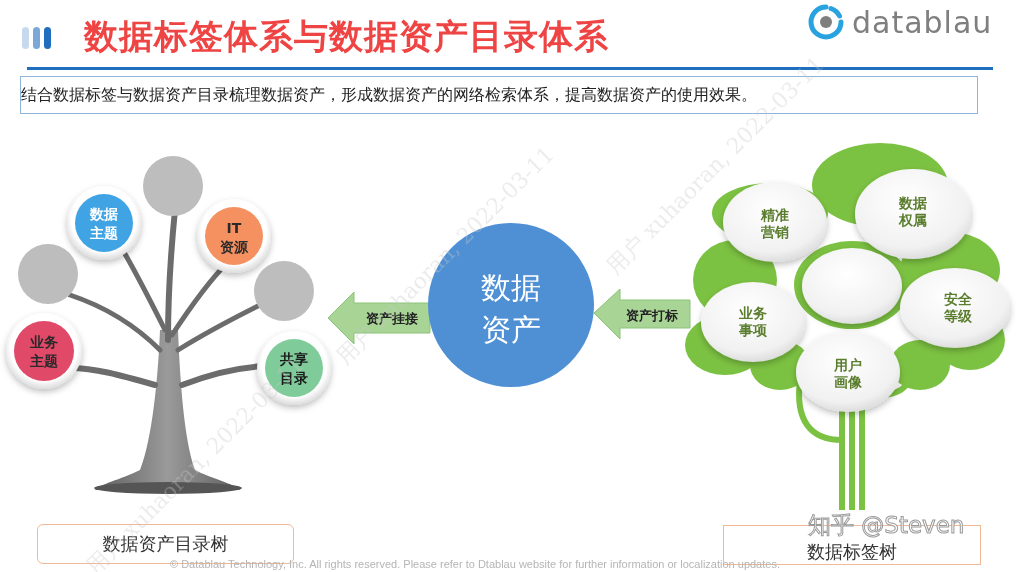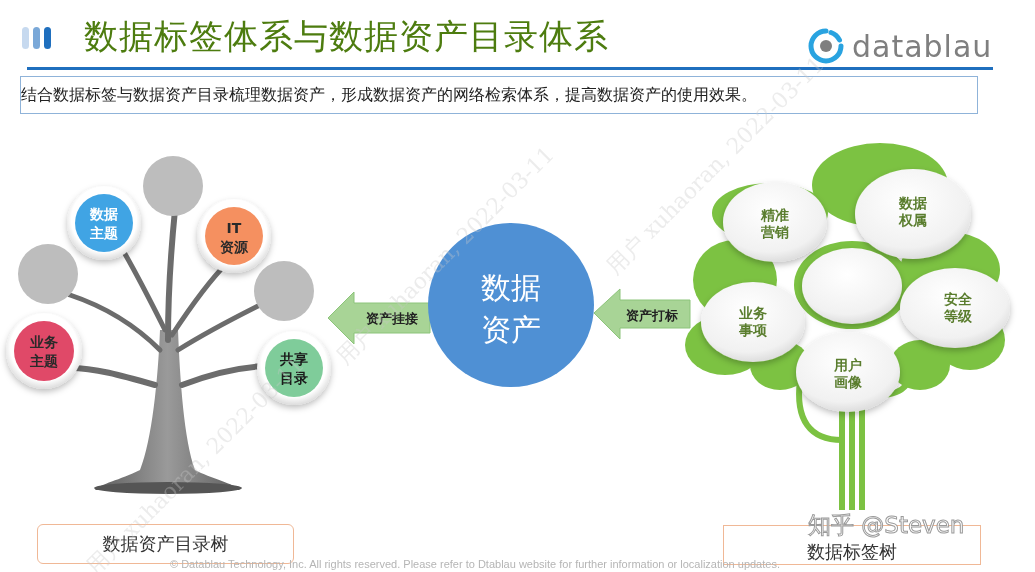--- a/index.html
+++ b/index.html
@@ -1,24 +1,24 @@
 <!DOCTYPE html>
 <html><head>
 <meta charset="utf-8">
 <style>
   * { box-sizing: border-box; margin: 0; padding: 0; }
   html, body { width: 1035px; height: 572px; background: #ffffff; overflow: hidden; }
   body { position: relative; font-family: "DejaVu Sans", "Liberation Sans", sans-serif; }
 
   .title-bars { position: absolute; left: 22px; top: 27px; display: flex; gap: 4px; }
   .title-bars span { display: block; width: 7px; height: 22px; border-radius: 4px; }
-  .title { position: absolute; left: 84px; top: 14px; font-size: 34px; font-weight: normal; color: #4d7c0f; letter-spacing: 1px; white-space: nowrap; }
+  .title { position: absolute; left: 84px; top: 14px; font-size: 34px; font-weight: bold; color: #ef4444; letter-spacing: 1px; white-space: nowrap; }
   .title-rule { position: absolute; left: 27px; top: 67px; width: 966px; height: 3px; background: #1f6fbe; }
 
-  .logo { position: absolute; left: 808px; top: 4px; display: flex; align-items: center; gap: 8px; margin-top: 24px; }
+  .logo { position: absolute; left: 808px; top: 4px; display: flex; align-items: center; gap: 8px; }
   .logo-mark { width: 36px; height: 36px; position: relative; }
   .logo-text { font-size: 30px; color: #7f7f7f; letter-spacing: 1px; font-family: "DejaVu Sans", sans-serif; }
 
   .subtitle-box { position: absolute; left: 20px; top: 76px; width: 958px; height: 38px; border: 1px solid #8fb3d9; display: flex; align-items: center; }
   .subtitle { font-size: 16px; color: #222; white-space: nowrap; }
 
   svg.diagram { position: absolute; left: 0; top: 0; }
 
   .label-box { position: absolute; height: 40px; border: 1.5px solid #f0b896; display: flex; align-items: center; justify-content: center; font-size: 18px; color: #333; }
   .box-left { left: 37px; top: 524px; width: 257px; border-radius: 6px; }

